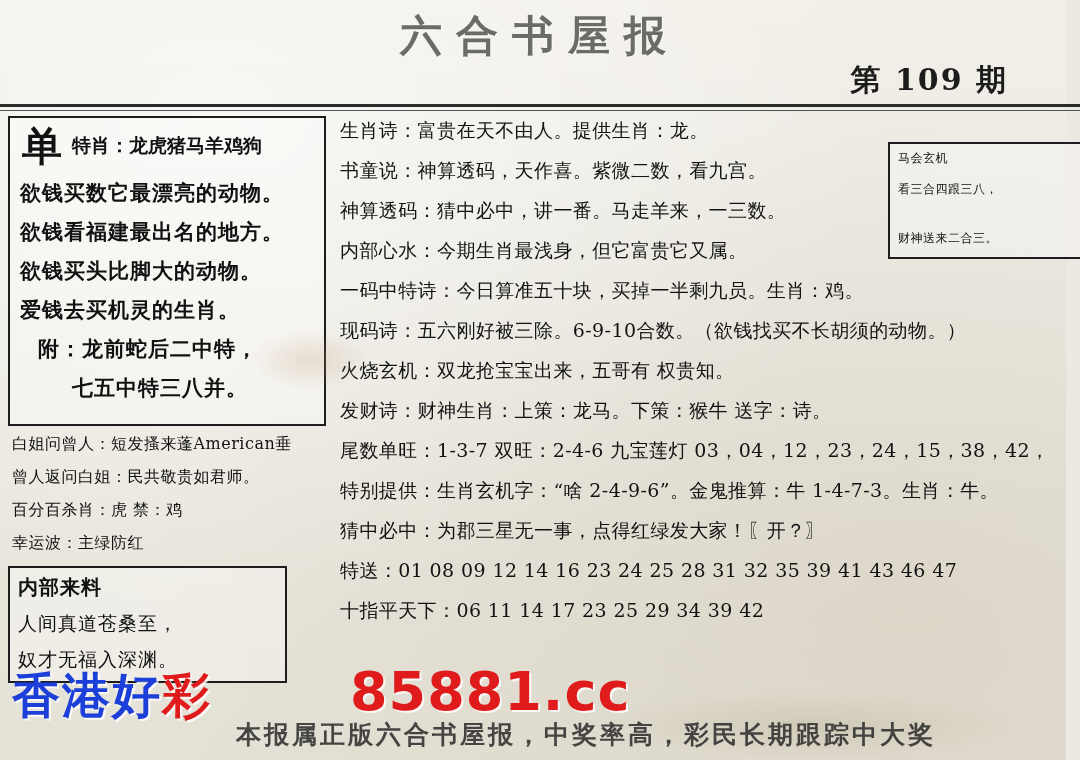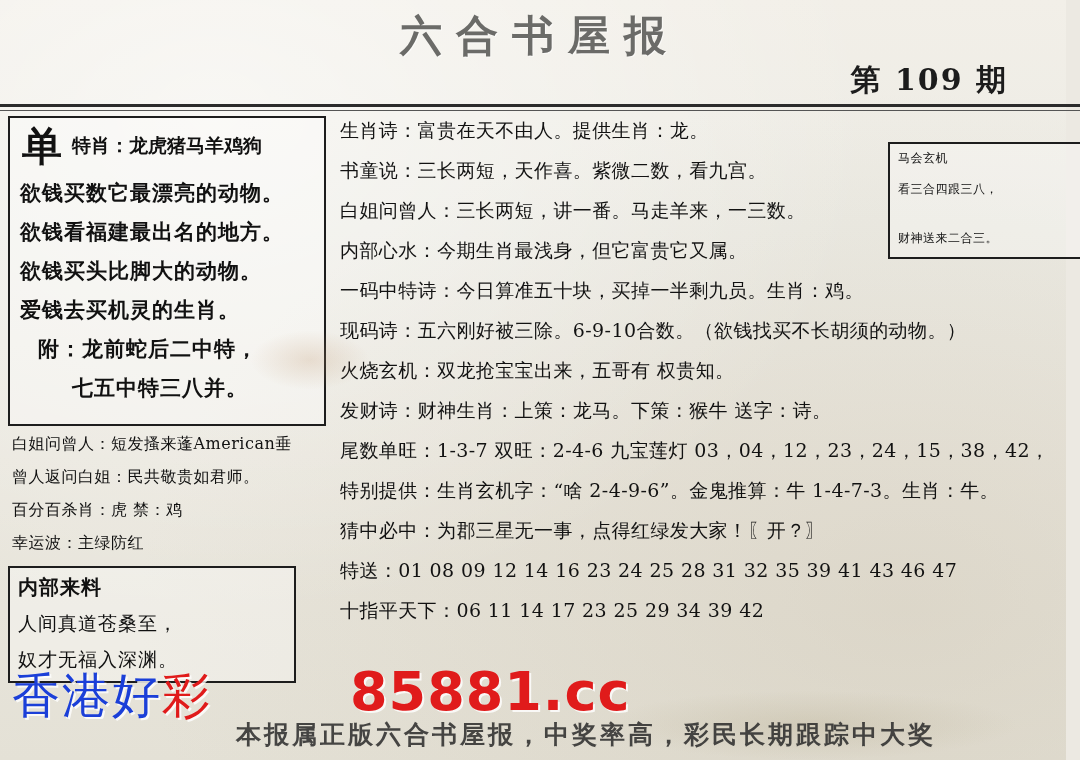--- a/index.html
+++ b/index.html
@@ -132,21 +132,21 @@
     font-family: "DejaVu Serif", "Liberation Serif", serif;
     font-size: 16px;
     color: #111;
     margin-bottom: 12px;
     letter-spacing: 0.5px;
   }
 
   .inner-box {
     margin-top: 6px;
     width: 252px;
-    padding: 6px 24px 8px 8px;
+    padding: 6px 15px 8px 8px;
   }
   .inner-title {
     font-family: "DejaVu Serif", "Liberation Serif", serif;
     font-size: 20px;
     font-weight: bold;
     color: #111;
     letter-spacing: 1px;
   }
   .inner-line {
     font-family: "DejaVu Serif", "Liberation Serif", serif;
@@ -192,21 +192,21 @@
   }
   .right-box .rl:last-child { margin-bottom: 2px; margin-top: 32px; }
 
   
   .wm {
     position: absolute;
     left: 12px;
     top: 664px;
     font-family: "DejaVu Sans", "Liberation Sans", sans-serif;
     font-size: 48px;
-    font-weight: normal;
+    font-weight: bold;
     letter-spacing: 2px;
     color: #1b3fd8;
     text-shadow: 2px 2px 0 rgba(255,255,255,0.8);
   }
   .wm .red { color: #e01b1b; }
   .wm-url {
     position: absolute;
     left: 350px;
     top: 660px;
     font-family: "DejaVu Sans", "Liberation Sans", sans-serif;
@@ -283,22 +283,22 @@
 
     <div class="box inner-box">
       <div class="inner-title">内部来料</div>
       <div class="inner-line">人间真道苍桑至，</div>
       <div class="inner-line">奴才无福入深渊。</div>
     </div>
   </div>
 
   <div class="mid-col">
     <div class="mid-line">生肖诗：富贵在天不由人。提供生肖：龙。</div>
-    <div class="mid-line">书童说：三长两短，天作喜。紫微二数，看九宫。</div>
-    <div class="mid-line">白姐问曾人：三长两短，讲一番。马走羊来，一三数。</div>
+    <div class="mid-line">书童说：神算透码，天作喜。紫微二数，看九宫。</div>
+    <div class="mid-line">神算透码：猜中必中，讲一番。马走羊来，一三数。</div>
     <div class="mid-line">内部心水：今期生肖最浅身，但它富贵它又属。</div>
     <div class="mid-line">一码中特诗：今日算准五十块，买掉一半剩九员。生肖：鸡。</div>
     <div class="mid-line">现码诗：五六刚好被三除。6-9-10合数。（欲钱找买不长胡须的动物。）</div>
     <div class="mid-line">火烧玄机：双龙抢宝宝出来，五哥有 权贵知。</div>
     <div class="mid-line">发财诗：财神生肖：上策：龙马。下策：猴牛 送字：诗。</div>
     <div class="mid-line">尾数单旺：1-3-7 双旺：2-4-6 九宝莲灯 03，04，12，23，24，15，38，42，</div>
     <div class="mid-line">特别提供：生肖玄机字：“啥 2-4-9-6”。金鬼推算：牛 1-4-7-3。生肖：牛。</div>
     <div class="mid-line">猜中必中：为郡三星无一事，点得红绿发大家！〖开？〗</div>
     <div class="mid-line">特送：01  08  09  12  14  16  23  24  25  28  31  32  35  39  41  43  46  47</div>
     <div class="mid-line">十指平天下：06  11  14  17  23  25  29  34  39  42</div>

